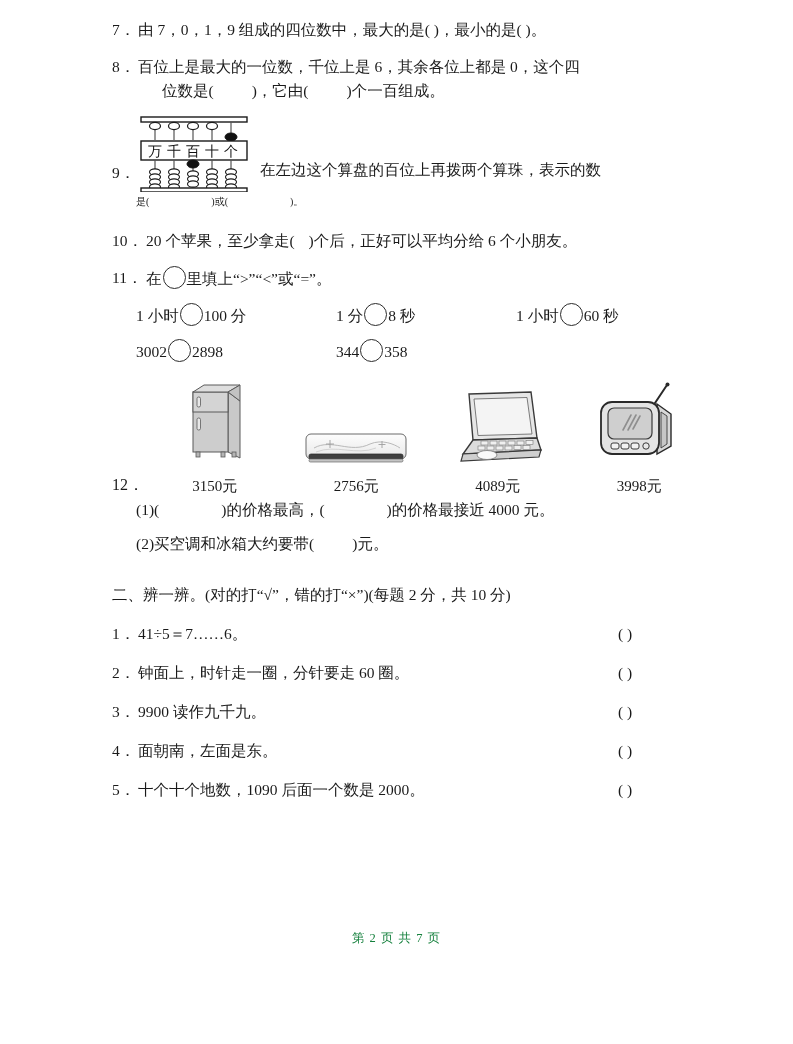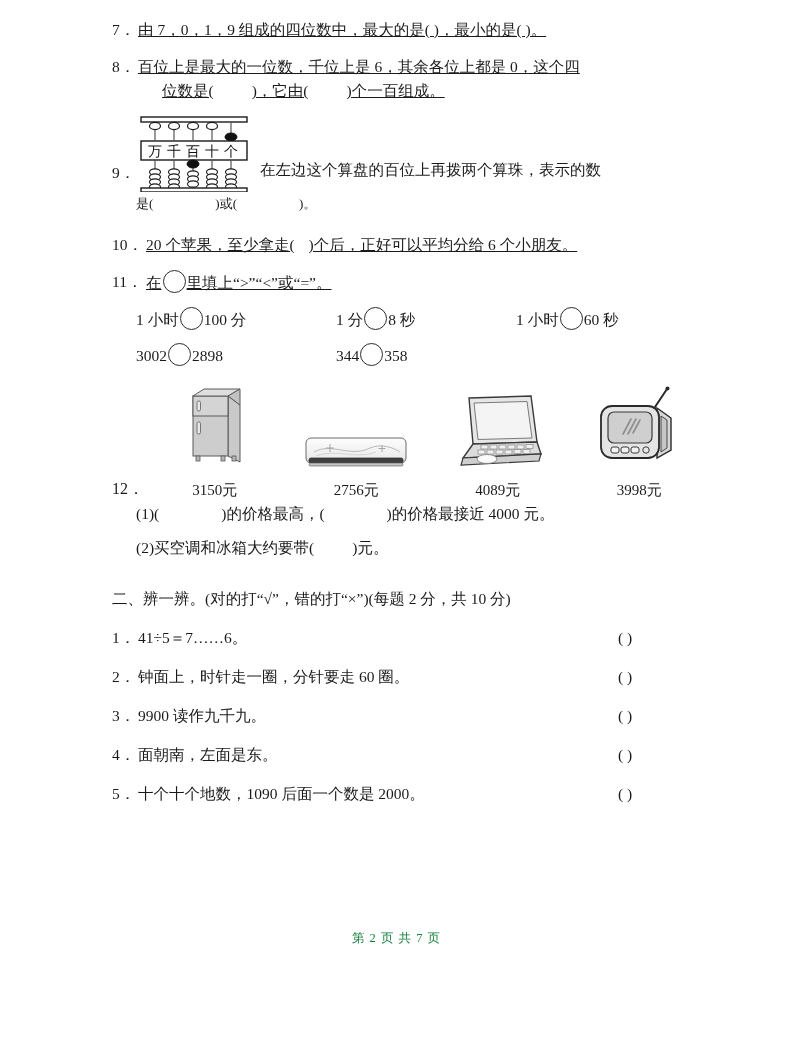--- a/index.html
+++ b/index.html
@@ -38,21 +38,20 @@
   }
   .q-num {
     flex: 0 0 auto;
     width: 26px;
     text-align: left;
     white-space: nowrap;
   }
   .q-num.wide { width: 34px; }
   .q-body {
     flex: 1 1 auto;
-    text-decoration: underline;
   }
   .q-body p { margin: 0; }
   .indent { padding-left: 24px; }
   .blank-sm { display: inline-block; width: 14px; }
   .blank-md { display: inline-block; width: 38px; }
   .blank-lg { display: inline-block; width: 62px; }
 
   
   .abacus-row {
     display: flex;
@@ -66,21 +65,21 @@
     margin-right: 10px;
   }
   .abacus-text {
     flex: 1 1 auto;
     font-size: 15.5px;
     line-height: 1.55;
     padding-top: 24px;
   }
   .abacus-after {
     padding-left: 24px;
-    font-size: 13px;
+    font-size: 10px;
     margin-top: -6px;
     margin-bottom: 4px;
   }
 
   
   .circ {
     display: inline-block;
     width: 21px;
     height: 21px;
     border: 1.4px solid #2b2b2b;

